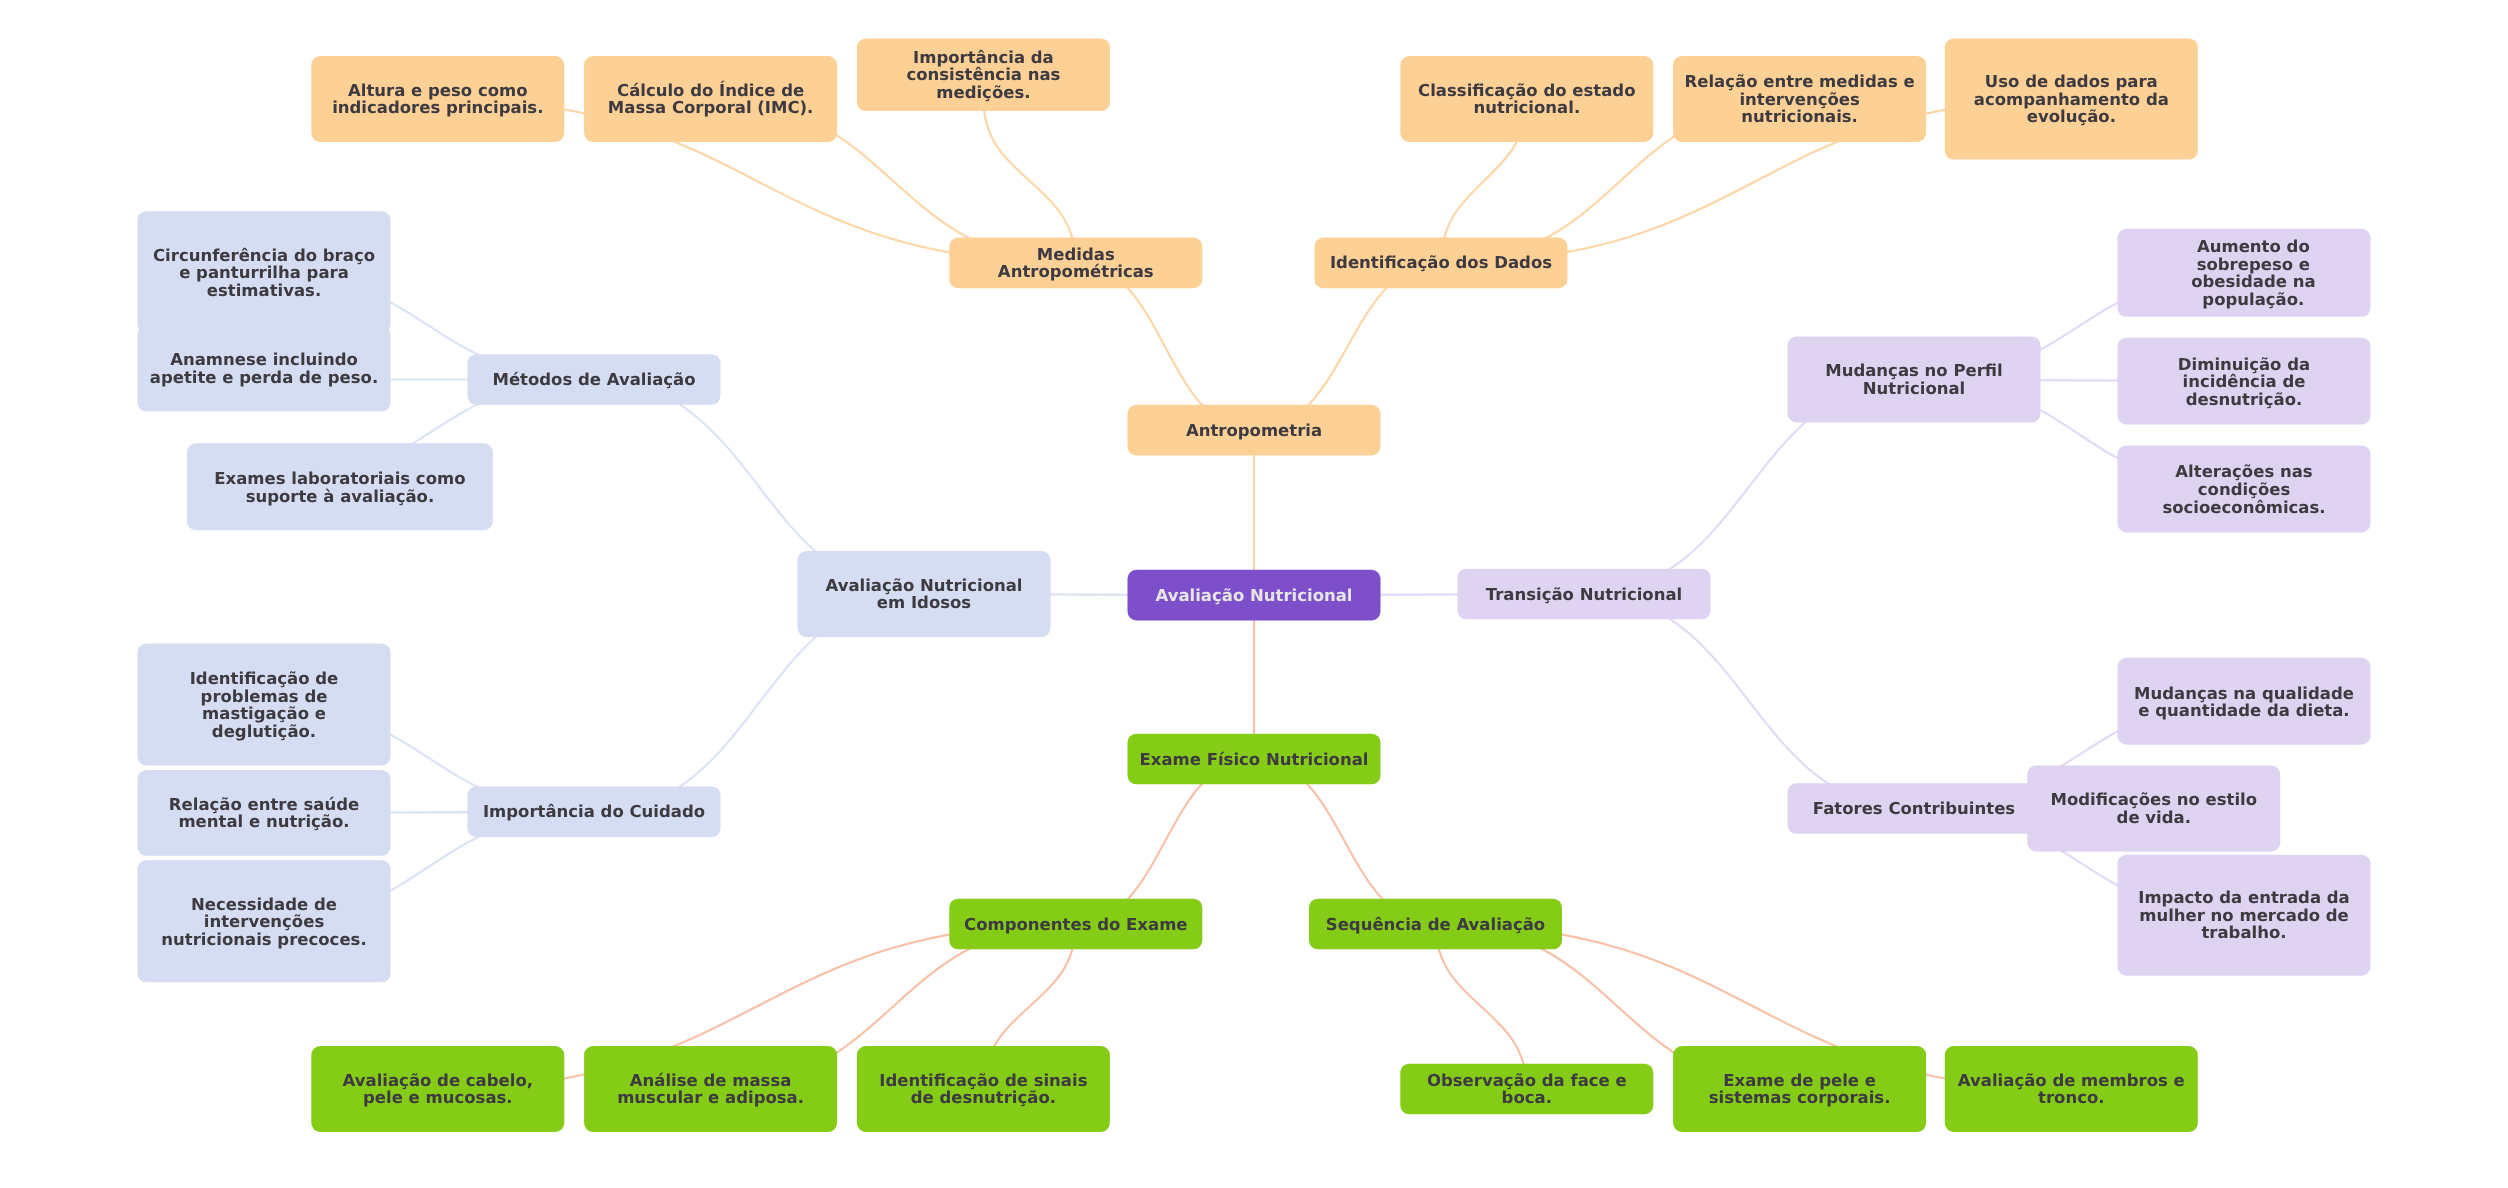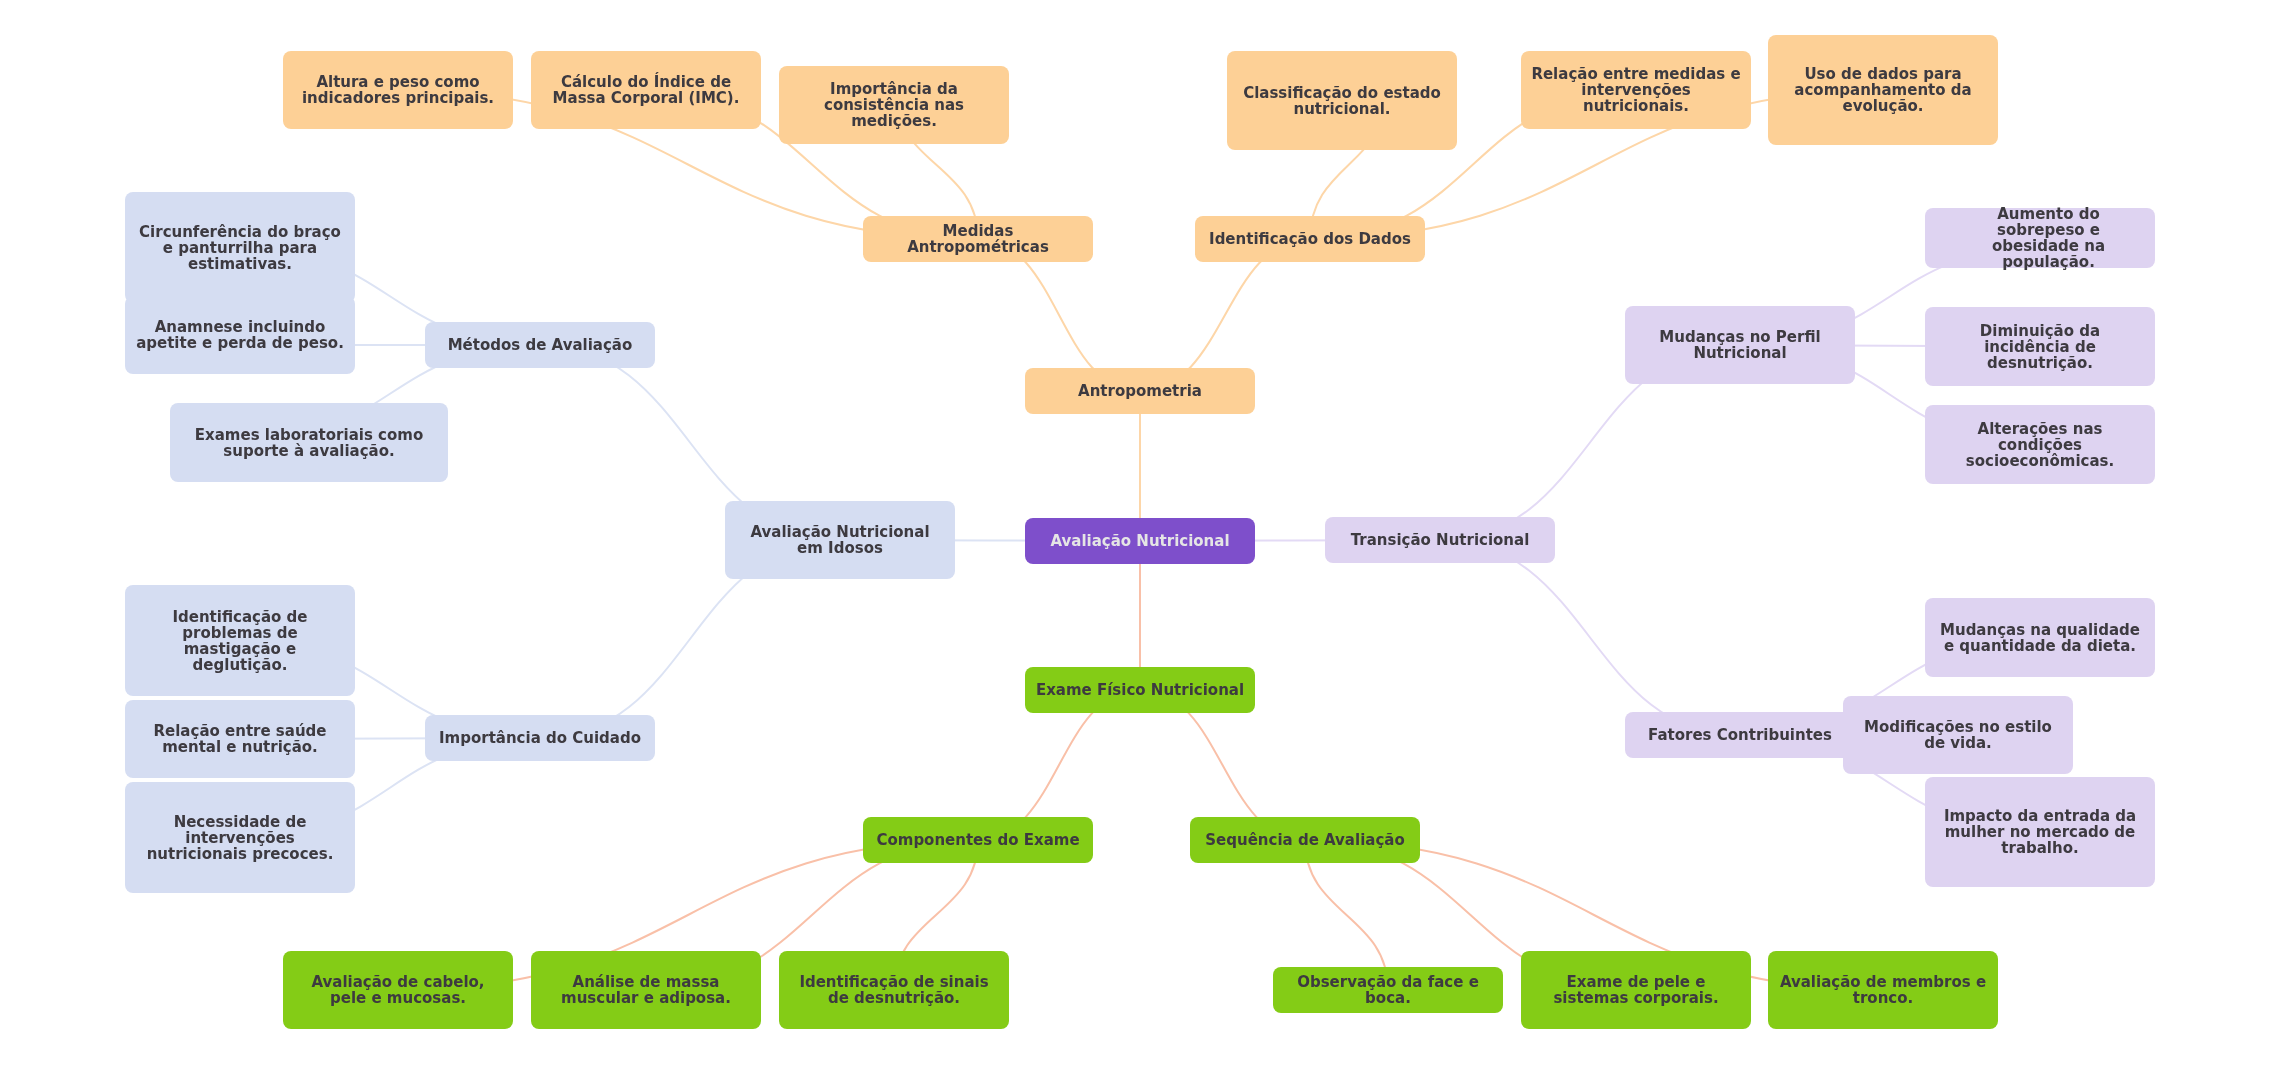--- a/index.html
+++ b/index.html
@@ -72,24 +72,24 @@
     </div>
   <div class="node c-orange" style="left: 1195px; top: 216px; width: 230px; height: 46px;">
       <span>Identificação dos Dados</span>
     </div>
   <div class="node c-orange" style="left: 283px; top: 51px; width: 230px; height: 78px;">
       <span>Altura e peso como indicadores principais.</span>
     </div>
   <div class="node c-orange" style="left: 531px; top: 51px; width: 230px; height: 78px;">
       <span>Cálculo do Índice de Massa Corporal (IMC).</span>
     </div>
-  <div class="node c-orange" style="left: 779px; top: 66px; width: 230px; height: 78px;">
+  <div class="node c-orange" style="left: 779px; top: 35px; width: 230px; height: 66px;">
       <span>Importância da consistência nas medições.</span>
     </div>
-  <div class="node c-orange" style="left: 1227px; top: 51px; width: 230px; height: 99px; justify-content: center;">
+  <div class="node c-orange" style="left: 1273px; top: 51px; width: 230px; height: 78px; justify-content: center;">
       <span>Classificação do estado nutricional.</span>
     </div>
   <div class="node c-orange" style="left: 1521px; top: 51px; width: 230px; height: 78px;">
       <span>Relação entre medidas e intervenções nutricionais.</span>
     </div>
   <div class="node c-orange" style="left: 1768px; top: 35px; width: 230px; height: 110px;">
       <span>Uso de dados para acompanhamento da evolução.</span>
     </div>
 
   <div class="node c-blue" style="left: 725px; top: 501px; width: 230px; height: 78px;">
@@ -119,21 +119,21 @@
   <div class="node c-blue" style="left: 125px; top: 782px; width: 230px; height: 111px;">
       <span>Necessidade de intervenções nutricionais precoces.</span>
     </div>
 
   <div class="node c-purple" style="left: 1325px; top: 517px; width: 230px; height: 46px;">
       <span>Transição Nutricional</span>
     </div>
   <div class="node c-purple" style="left: 1625px; top: 306px; width: 230px; height: 78px;">
       <span>Mudanças no Perfil Nutricional</span>
     </div>
-  <div class="node c-purple" style="left: 1925px; top: 208px; width: 230px; height: 60px; padding-left: 27px;">
+  <div class="node c-purple" style="left: 1925px; top: 208px; width: 230px; height: 80px; padding-left: 27px;">
       <span>Aumento do sobrepeso e obesidade na população.</span>
     </div>
   <div class="node c-purple" style="left: 1925px; top: 307px; width: 230px; height: 79px;">
       <span>Diminuição da incidência de desnutrição.</span>
     </div>
   <div class="node c-purple" style="left: 1925px; top: 405px; width: 230px; height: 79px;">
       <span>Alterações nas condições socioeconômicas.</span>
     </div>
   <div class="node c-purple" style="left: 1625px; top: 712px; width: 230px; height: 46px;">
       <span>Fatores Contribuintes</span>

